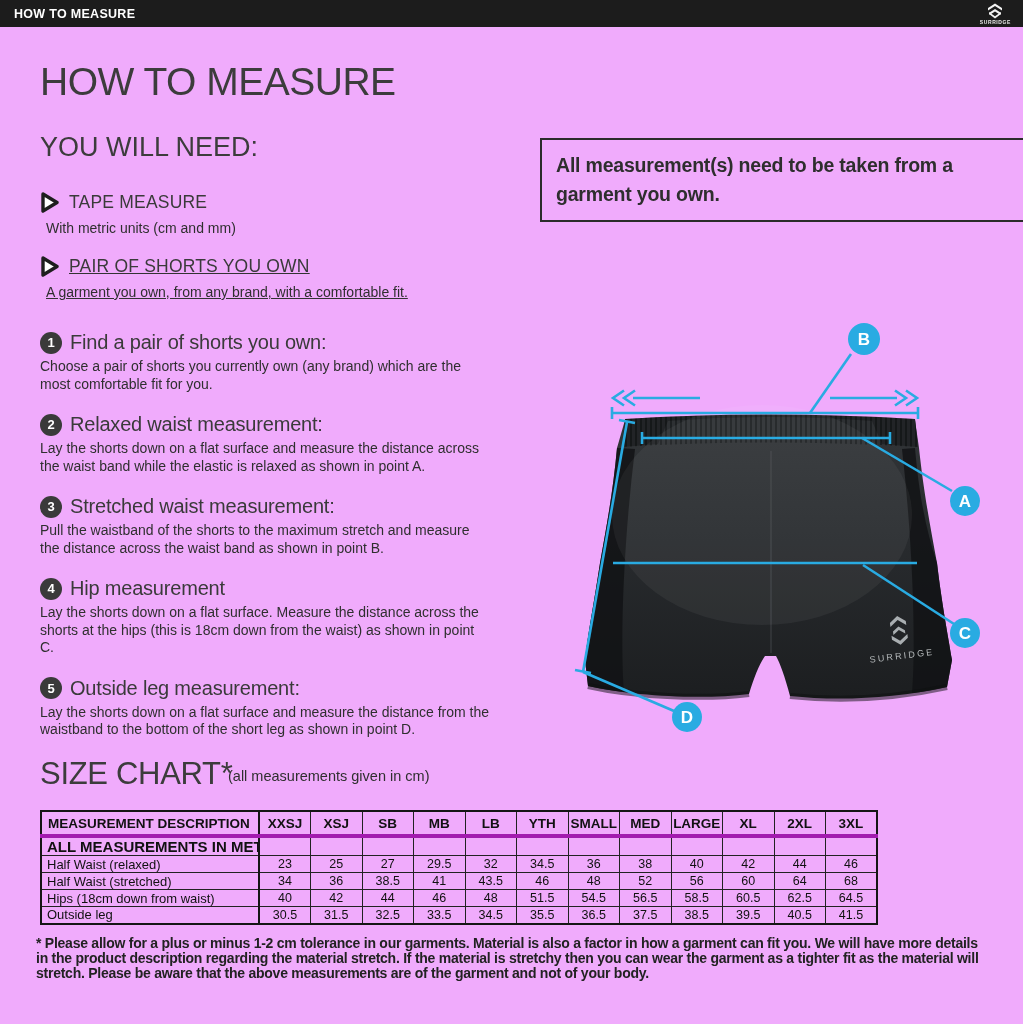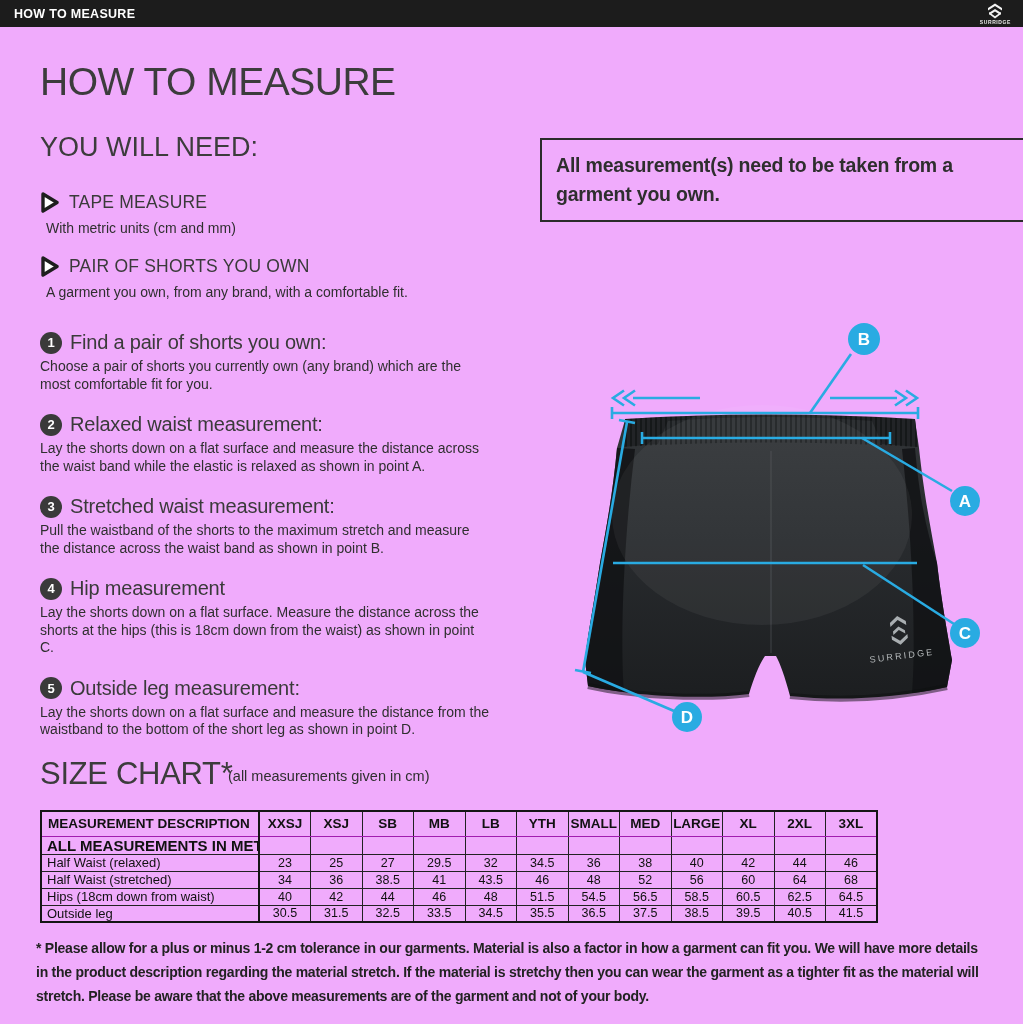--- a/index.html
+++ b/index.html
@@ -46,23 +46,23 @@
   table.size { position:absolute; left:40px; top:810px; width:838px; border-collapse:collapse;
                table-layout:fixed; border:2px solid #151515; }
   table.size col.desc { width:218px; }
   table.size th, table.size td { border:1px solid #222; overflow:hidden; white-space:nowrap; }
   table.size th.colhead { font-size:13.5px; font-weight:bold; color:#111; height:25px; text-align:center; }
   table.size th.colhead.first { text-align:left; padding-left:6px; border-right:2px solid #151515; }
   table.size tr.metric td { height:14px; font-size:15px; font-weight:bold; color:#111; }
   table.size tr.metric td.first { padding-left:5px; border-right:2px solid #151515; }
   table.size tr.drow td { height:17px; font-size:12.5px; color:#111; text-align:center; }
   table.size tr.drow td.first { text-align:left; padding-left:5px; font-size:13px; border-right:2px solid #151515; }
-  table.size thead th { border-bottom:1px solid #a21caf; }
-
-  .footnote { position:absolute; left:36px; top:936px; width:956px; font-size:14px; line-height:24px;
+  table.size thead th { border-bottom:4px solid #a21caf; }
+
+  .footnote { position:absolute; left:36px; top:936px; width:956px; font-size:14px; line-height:15px;
               font-weight:bold; letter-spacing:-.25px; color:#222; }
 
   
   .diagram { position:absolute; left:552px; top:315px; width:470px; height:430px; }
   .badge-letter { font-family:"Liberation Sans", sans-serif; font-weight:bold; font-size:17px; fill:#fff; }
   .garment-logo-text { font-family:"Liberation Sans", sans-serif; font-size:9px; letter-spacing:2.2px; fill:#b4b8ba; }
 </style>
 </head>
 <body>
 
@@ -87,21 +87,21 @@
   <div id="need-items">
       <div class="need-item" style="top: 192px;">
         <div class="head">
           <span class="tri"><svg width="20" height="21" viewBox="0 0 20 21">
               <path d="M3,2 L17,10.5 L3,19 Z" fill="#fff" stroke="#1e1e1e" stroke-width="3.4" stroke-linejoin="round"></path>
             </svg></span>
           <span class="title">TAPE MEASURE</span>
         </div>
         <div class="desc">With metric units (cm and mm)</div>
       </div>
-      <div class="need-item" style="top: 256px;">
+      <div class="need-item" style="top: 256px; text-decoration: underline;">
         <div class="head">
           <span class="tri"><svg width="20" height="21" viewBox="0 0 20 21">
               <path d="M3,2 L17,10.5 L3,19 Z" fill="#fff" stroke="#1e1e1e" stroke-width="3.4" stroke-linejoin="round"></path>
             </svg></span>
           <span class="title">PAIR OF SHORTS YOU OWN</span>
         </div>
         <div class="desc">A garment you own, from any brand, with a comfortable fit.</div>
       </div>
     </div>
 

